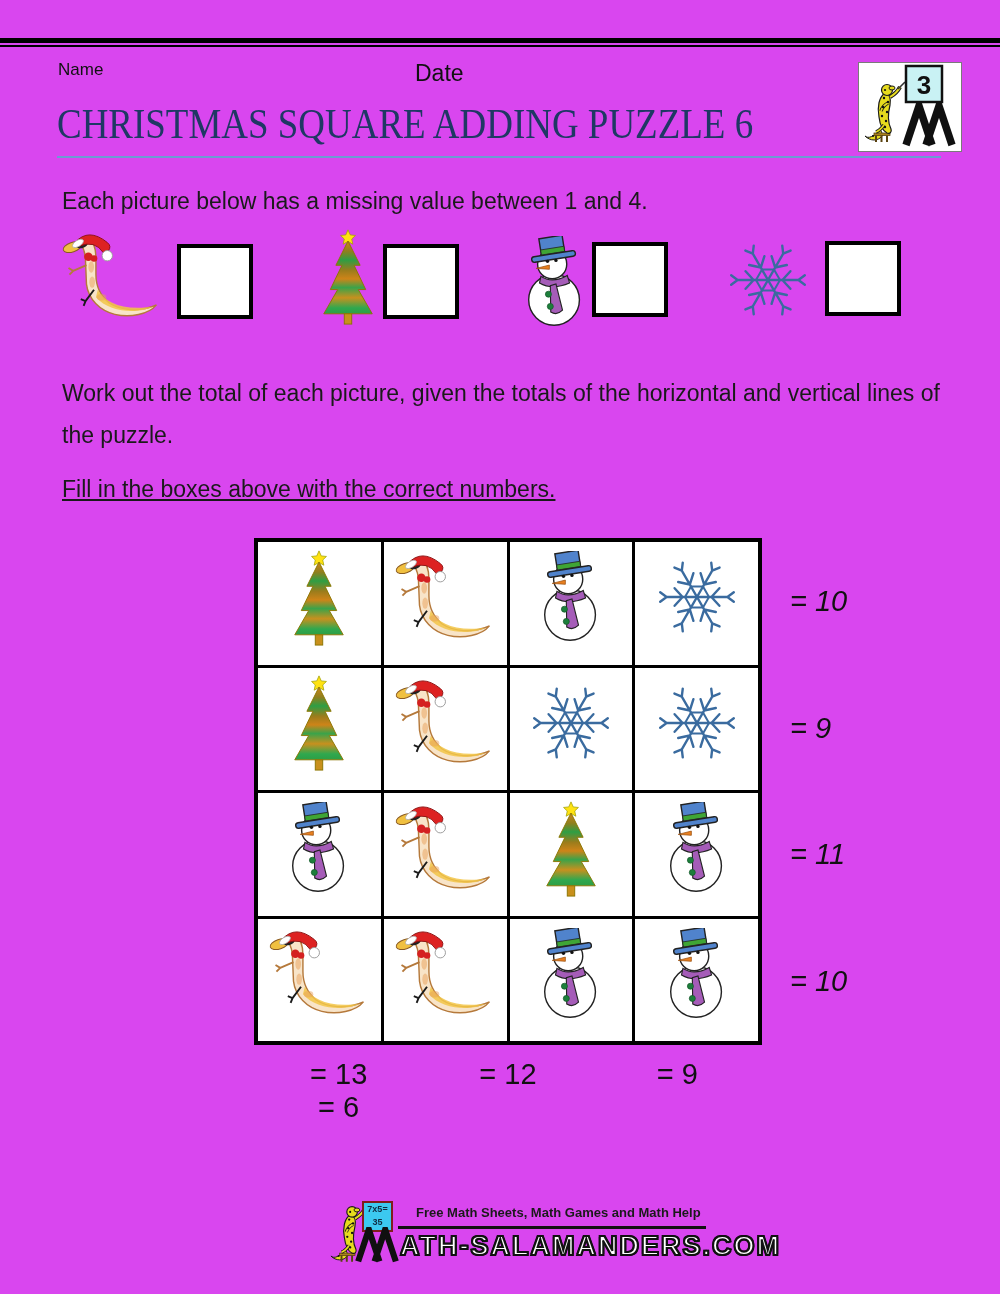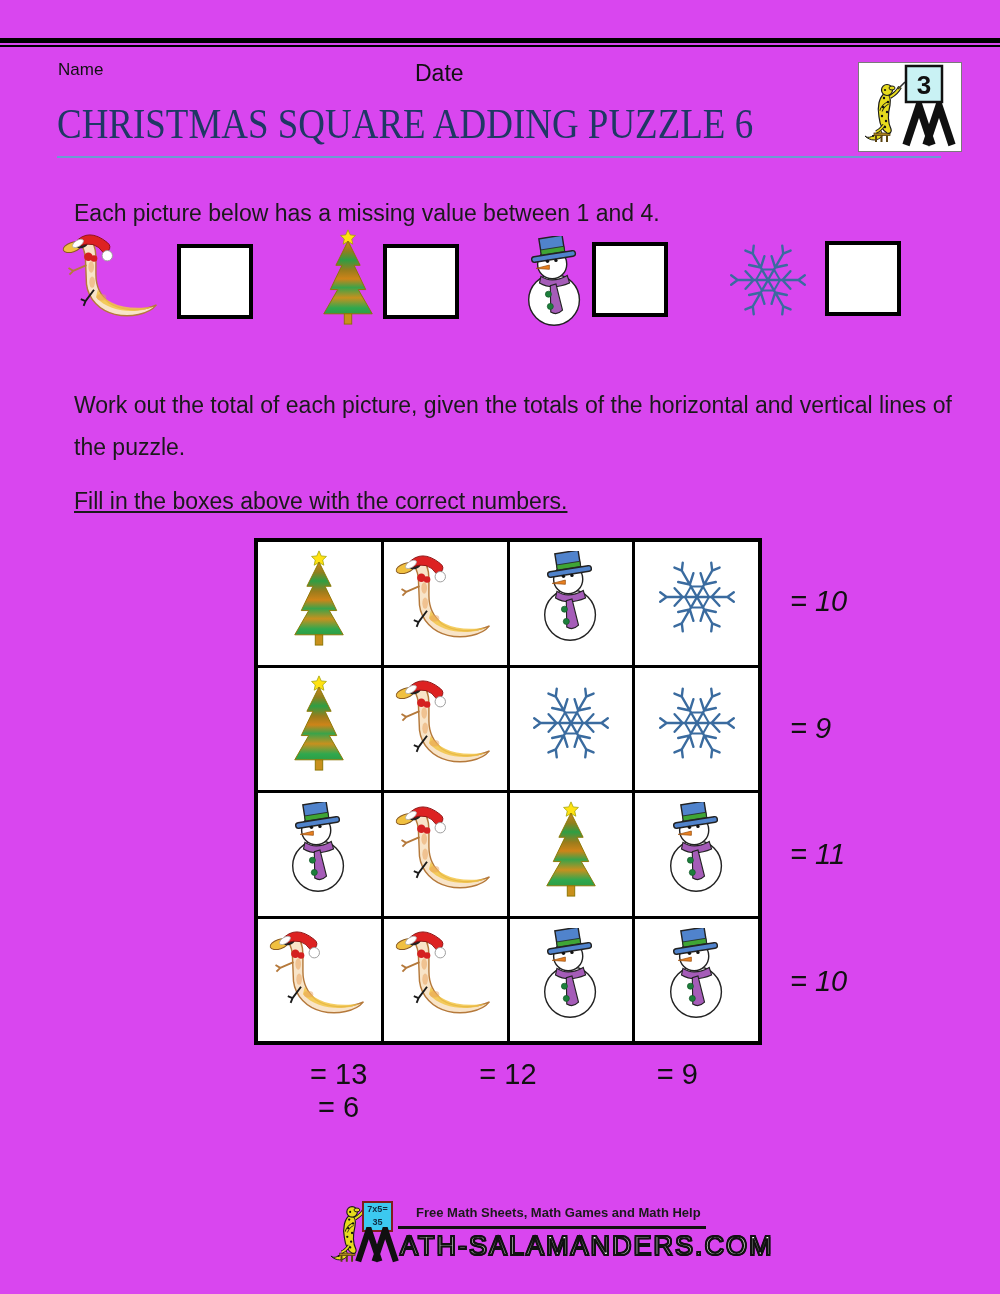--- a/index.html
+++ b/index.html
@@ -25,21 +25,21 @@
     position:absolute; left:57px; top:100px; margin:0;
     font-family:"Liberation Serif", serif; font-weight:normal;
     font-size:42px; color:var(--c-title,#1F3864); white-space:nowrap;
     transform:scaleX(0.88); transform-origin:left top; letter-spacing:0;
   }
   .title-rule {
     position:absolute; left:57px; top:156px; width:884px; height:2px;
     background:var(--c-rule,#6C9BD2);
   }
 
-  .instr { position:absolute; margin:12px; font-size:23px; color:#1a1a1a; }
+  .instr { position:absolute; margin:0; font-size:23px; color:#1a1a1a; }
   .p1 { left:62px; top:188px; }
   .p2 { left:62px; top:372px; width:900px; line-height:42px; }
   .p3 { left:62px; top:476px;text-decoration:underline; }
 
   
   .key-slot { position:absolute; }
   .key-slot svg { display:block; }
   .answer-box {
     position:absolute; width:76px; height:75px; box-sizing:border-box;
     border:4px solid #000; background:#fff;
@@ -83,21 +83,21 @@
   .f-lizard { position:absolute; left:330px; top:1202px; width:48px; height:62px; }
   .f-board {
     position:absolute; left:362px; top:1201px; width:31px; height:31px; box-sizing:border-box;
     background:#3CC9F0; border:2px solid #7f1d1d; text-align:center;
     font-size:9px; font-weight:bold; line-height:1.4; color:#102a40;
   }
   .f-tagline { position:absolute; left:416px; top:1205px; font-size:13px; font-weight:bold; color:#1a1a1a; }
   .f-rule { position:absolute; left:398px; top:1226px; width:308px; height:3px; background:#111; }
   .f-m { position:absolute; left:352px; top:1227px; width:50px; height:36px; }
   .f-brand {
-    position:absolute; left:400px; top:1231px; font-size:27px; font-weight:normal;
+    position:absolute; left:400px; top:1231px; font-size:27px; font-weight:bold;
     letter-spacing:2px; color:#fff; -webkit-text-stroke:2px #111;
     text-shadow:1px 1px 0 #111,-1px -1px 0 #111,1px -1px 0 #111,-1px 1px 0 #111;
     white-space:nowrap;
   }
 
   .defs-holder { position:absolute; width:0; height:0; overflow:hidden; }
   svg text { font-family:"Liberation Sans", sans-serif; }
 </style>
 </head>
 <body>

